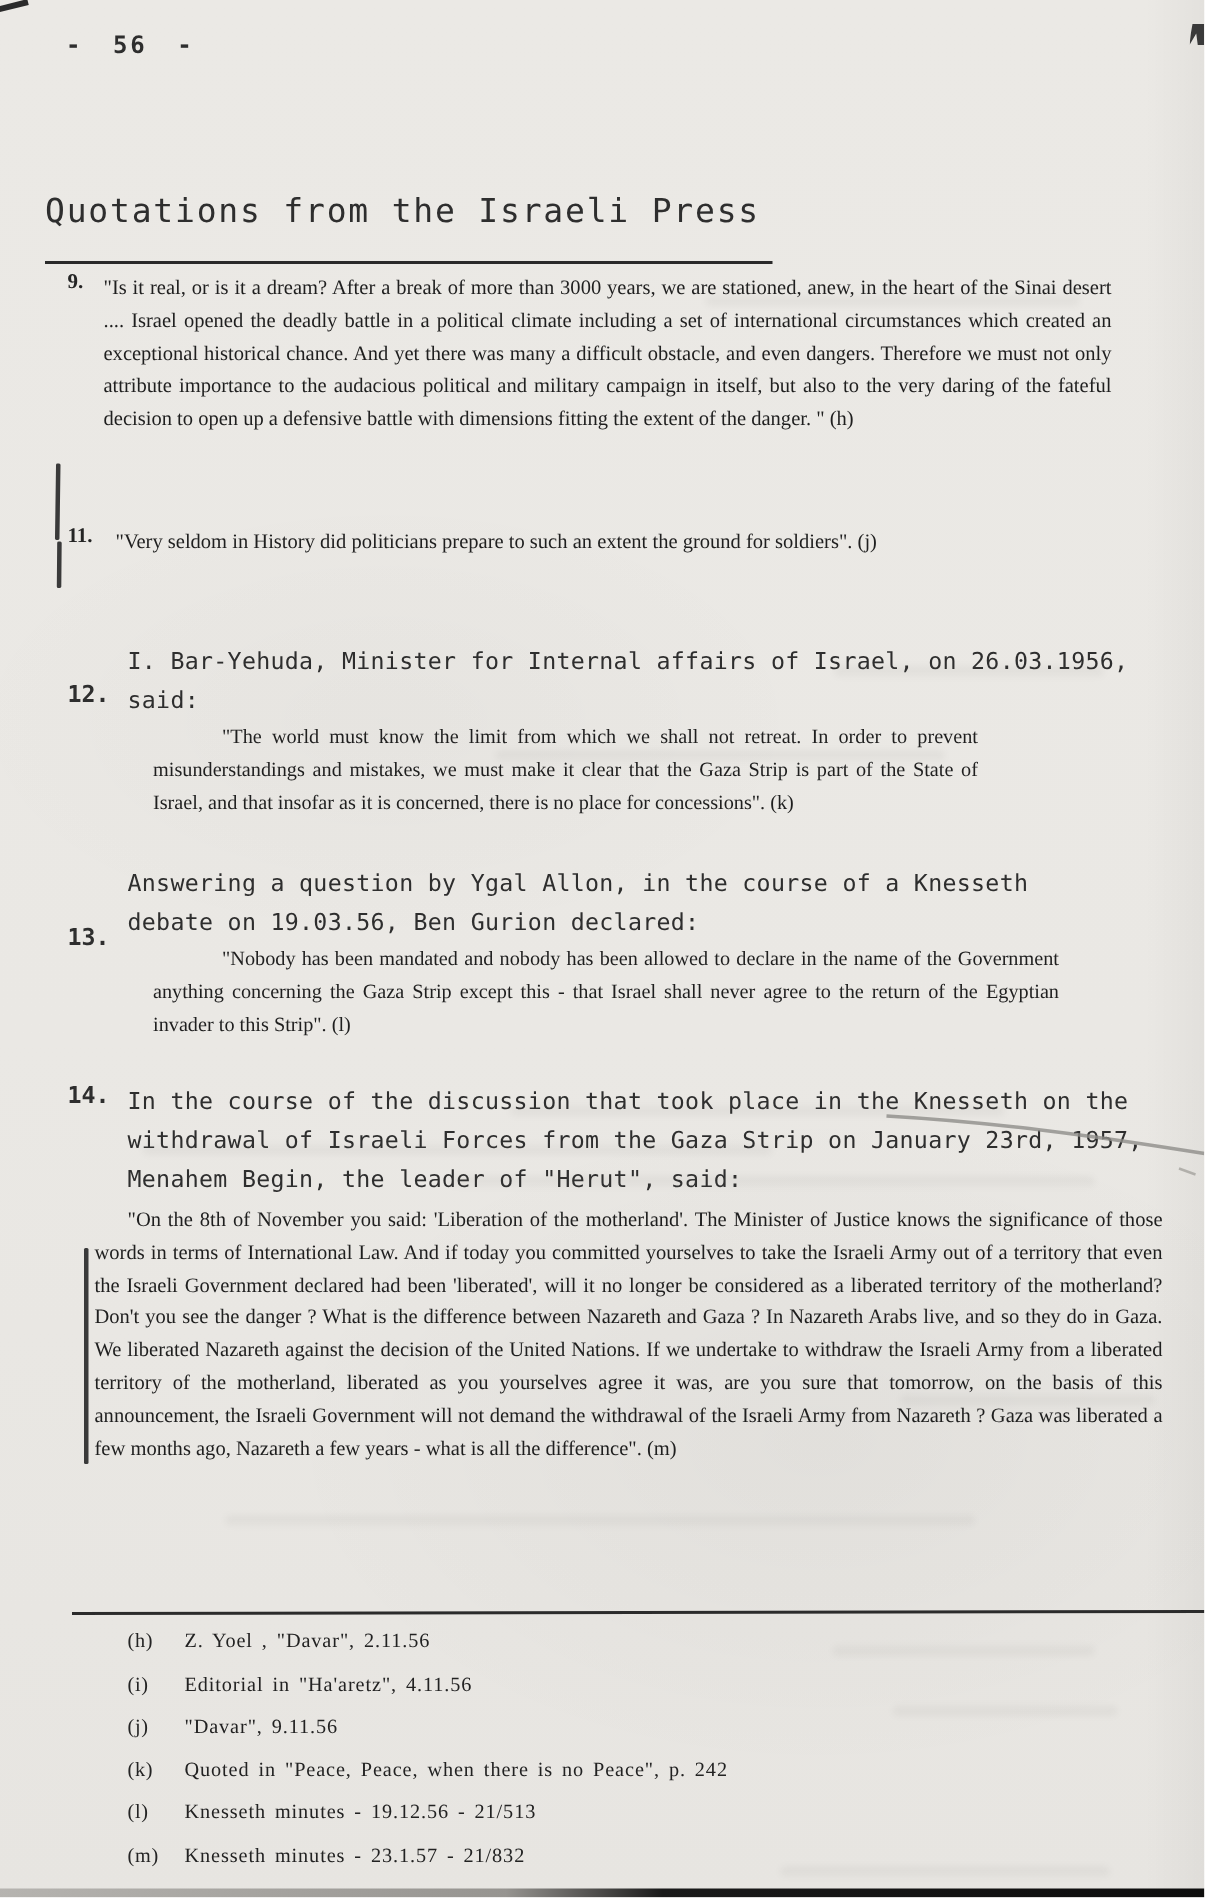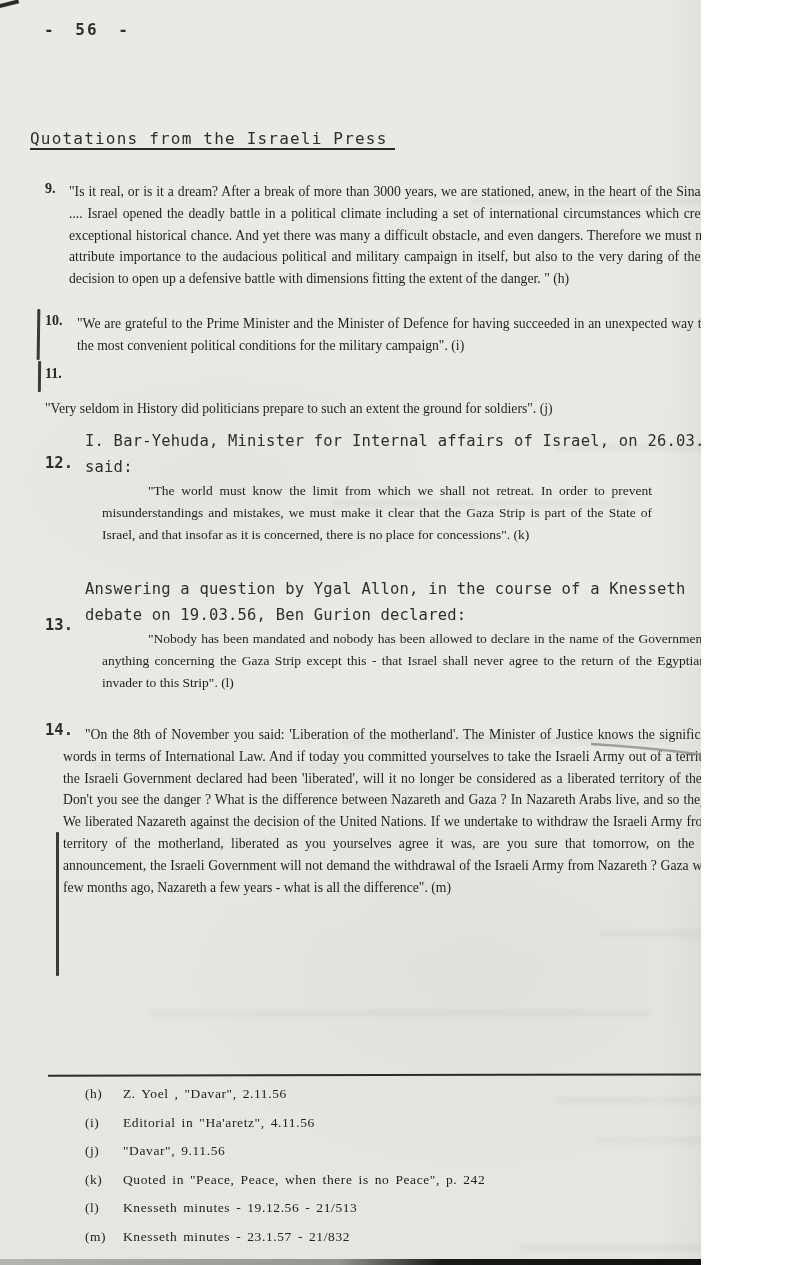--- a/index.html
+++ b/index.html
@@ -1,39 +1,39 @@
 <!DOCTYPE html>
 <html><head>
 <meta charset="utf-8">
 <style>
   * { margin:0; padding:0; box-sizing:border-box; }
   html,body { width:803px; }
   body { font-family:"Liberation Serif", serif; }
 
   .page {
-    position:relative; width:701px; height:1265px; overflow:hidden;
+    position:relative; width:803px; height:1265px; overflow:hidden;
     color:#242424;
     background:
       radial-gradient(ellipse 420px 220px at 32% 38%, rgba(0,0,0,0.02), rgba(0,0,0,0) 70%),
       radial-gradient(ellipse 520px 320px at 68% 76%, rgba(0,0,0,0.03), rgba(0,0,0,0) 70%),
       linear-gradient(270deg, rgba(0,0,0,0.035), rgba(0,0,0,0) 40px),
       linear-gradient(180deg, #ebe9e5 0%, #eae8e4 55%, #e7e5e1 100%);
   }
 
   .typewriter { font-family:"DejaVu Sans Mono", monospace; color:#2e2e2e; }
 
   .page-number {
     position:absolute; left:44px; top:20px;
     font-size:16px; letter-spacing:2px; word-spacing:8px; font-weight:bold;
   }
 
   .doc-title {
     position:absolute; left:30px; top:129px;
-    font-size:16px; letter-spacing:1.2px;
-    border-bottom:2.5px solid #2a2a2a; padding:0 8px 0 0;
+    font-size:22px; letter-spacing:1.2px;
+    border-bottom:2.5px solid #2a2a2a; padding:0 8px 20px 0;
   }
 
   .item { position:absolute; display:flex; }
   .num  { flex:0 0 auto; font-size:14px; }
   .num.serif-num { font-weight:bold; }
   .num.tw-num { font-size:15.5px; font-weight:bold; }
 
   .q-body {
     font-size:13.7px; line-height:21.8px; text-align:justify; color:#1f1f1f;
   }
@@ -89,27 +89,23 @@
   <div class="page-number typewriter">- 56 -</div>
 
   <div class="doc-title typewriter">Quotations from the Israeli Press</div>
 
   <div class="item" style="left:45px; top:181px; width:696px;">
     <div class="num serif-num" style="flex-basis:24px;">9.</div>
     <div class="q-body">"Is it real, or is it a dream?  After a break of more than 3000 years, we are stationed, anew, in the heart of the Sinai desert .... Israel opened the deadly battle in a political climate including a set of international circumstances which created an exceptional historical chance.  And yet there was many a difficult obstacle, and even dangers.  Therefore we must not only attribute importance to the audacious political and military campaign in itself, but also to the very daring of the fateful decision to open up a defensive battle with dimensions fitting the extent of the danger. " (h)</div>
   </div>
 
   <div class="pen-mark pen-mark-10"></div>
-  <div class="item" style="left:45px; top:313px; width:700px;">
-    <div class="num serif-num" style="flex-basis:32px;">10.</div>
-    <div class="q-body">"We are grateful to the Prime Minister and the Minister of Defence for having succeeded in an unexpected way to create the most convenient political conditions for the military campaign". (i)</div>
-  </div>
 
   <div class="pen-mark pen-mark-11"></div>
-  <div class="item" style="left:45px; top:366px; width:700px;flex-direction:column;">
+  <div class="item" style="left:45px; top:350px; width:700px;">
     <div class="num serif-num" style="flex-basis:32px;">11.</div>
     <div class="q-body">"Very seldom in History did politicians prepare to such an extent the ground for soldiers". (j)</div>
   </div>
 
   <div class="item" style="left:45px; top:428px; width:712px;">
     <div class="num tw-num typewriter" style="flex-basis:40px;margin-top:26px;">12.</div>
     <div>
       <div class="q-heading typewriter">I. Bar-Yehuda, Minister for Internal affairs of Israel, on 26.03.1956,
 said:</div>
       <div class="q-body" style="margin:0 0 0 17px; width:550px; text-indent:46px; font-size:13.5px;">"The world must know the limit from which we shall not retreat.  In order to prevent misunderstandings and mistakes, we must make it clear that the Gaza Strip is part of the State of Israel, and that insofar as it is concerned, there is no place for concessions".  (k)</div>
@@ -122,20 +118,23 @@
       <div class="q-heading typewriter">Answering a question by Ygal Allon, in the course of a Knesseth
 debate on 19.03.56, Ben Gurion declared:</div>
       <div class="q-body" style="margin:0 0 0 17px; width:604px; text-indent:46px; font-size:13.5px;">"Nobody has been mandated and nobody has been allowed to declare in the name of the Government anything concerning the Gaza Strip except this - that Israel shall never agree to the return of the Egyptian invader to this Strip".  (l)</div>
     </div>
   </div>
 
   <div class="pen-mark pen-mark-14"></div>
   <div class="item" style="left:45px; top:721px; width:740px;">
     <div class="num tw-num typewriter" style="flex-basis:40px;">14.</div>
     <div>
+      <div class="q-heading typewriter">In the course of the discussion that took place in the Knesseth on the
+withdrawal of Israeli Forces from the Gaza Strip on January 23rd, 1957,
+Menahem Begin, the leader of "Herut", said:</div>
       <div class="q-body" style="margin:3px 0 0 -22px; width:712px; text-indent:22px;">"On the 8th of November you said:  'Liberation of the motherland'.  The Minister of Justice knows the significance of those words in terms of International Law.  And if today you committed yourselves to take the Israeli Army out of a territory that even the Israeli Government declared had been 'liberated', will it no longer be considered as a liberated territory of the motherland?  Don't you see the danger ?  What is the difference between Nazareth and Gaza ?  In Nazareth Arabs live, and so they do in Gaza.  We liberated Nazareth against the decision of the United Nations.  If we undertake to withdraw the Israeli Army from a liberated territory of the motherland, liberated as you yourselves agree it was, are you sure that tomorrow, on the basis of this announcement, the Israeli Government will not demand the withdrawal of the Israeli Army from Nazareth ?  Gaza was liberated a few months ago, Nazareth a few years - what is all the difference". (m)</div>
     </div>
   </div>
 
   <div class="separator-line"></div>
 
   <div class="footnotes">
     <div class="footnote-row">
       <div class="footnote-label">(h)</div>
       <div class="footnote-text">Z. Yoel ,  "Davar", 2.11.56</div>

